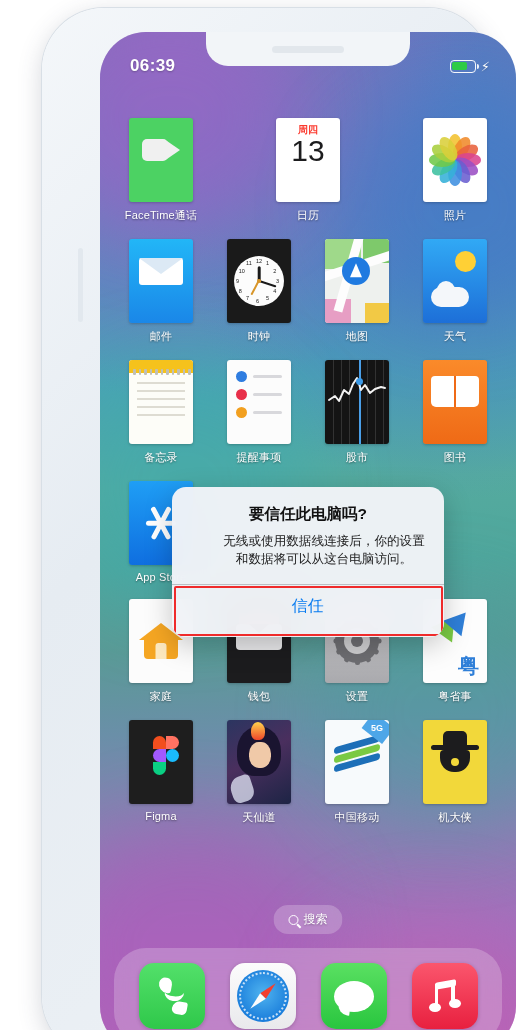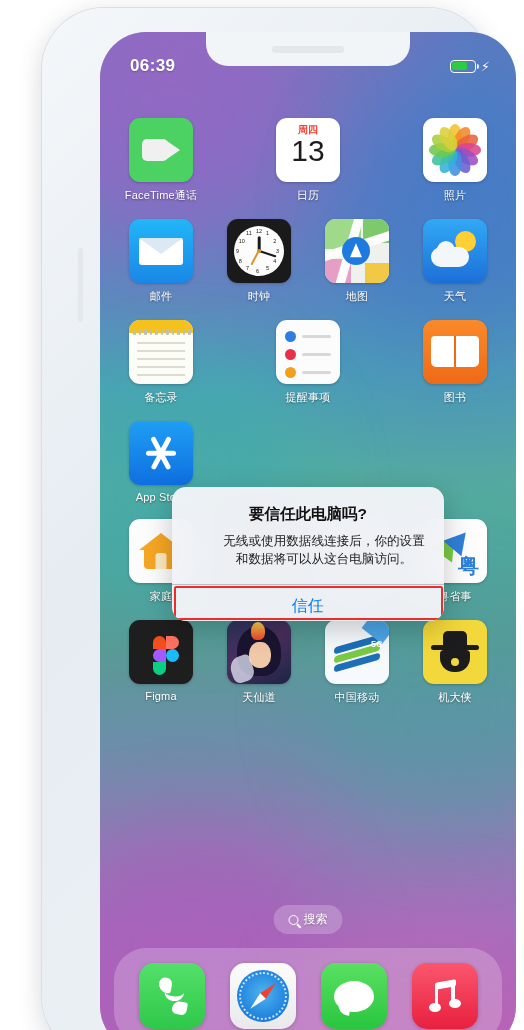--- a/index.html
+++ b/index.html
@@ -63,21 +63,21 @@
   #battery-fill{ height:100%; background:#2ecb46; border-radius:2px; }
   #battery-tip{ position:absolute; right:-4px; top:3.6px; width:2.2px; height:5px;
     background:rgba(255,255,255,.9); border-radius:0 2px 2px 0; }
   #charging-bolt{ font-size:13px; color:#fff; line-height:1; margin-left:1px;
     text-shadow:0 1px 2px rgba(0,0,0,.2); }
 
   
   #app-grid{ position:absolute; top:86px; left:0; width:100%; padding:0 22px; z-index:10; }
   .app-row{ display:flex; justify-content:space-between; margin-bottom:16px; }
   .app{ width:78px; display:flex; flex-direction:column; align-items:center; }
-  .icon{ width:64px; height:64px; border-radius:11px; position:relative;
+  .icon{ width:64px; height:84px; border-radius:3px; position:relative;
     overflow:hidden; box-shadow:0 1px 3px rgba(0,0,0,.22); }
   .app-label{ margin-top:6px; font-size:11px; color:#fff; white-space:nowrap;
     text-shadow:0 1px 2px rgba(0,0,0,.45); letter-spacing:.2px; }
 
   
   .ic-facetime{ background:#4cd263; }
   .ft-cam{ position:absolute; left:13px; top:21px; width:26px; height:22px;
     background:#f0f0f0; border-radius:5px; }
   .ft-tri{ position:absolute; left:38px; top:23px; width:0; height:0;
     border-top:9px solid transparent; border-bottom:9px solid transparent;
@@ -225,21 +225,21 @@
   .fg-r2{ left:37px; top:16px; background:#ff7262; border-radius:0 7px 7px 0; }
   .fg-r3{ left:24px; top:29px; background:#a259ff; border-radius:7px 0 0 7px; }
   .fg-r4{ left:37px; top:29px; background:#1abcfe; border-radius:50%; }
   .fg-r5{ left:24px; top:42px; background:#0acf83; border-radius:0 0 7px 7px; }
 
   .ic-cmcc{ background:#f7fafc; }
   .cm-band{ position:absolute; left:9px; width:46px; height:7px; border-radius:4px;
     transform:skewY(-16deg); }
   .cm-flag{ position:absolute; right:-2px; top:-2px; width:26px; height:20px;
     background:#4da6e8; transform:rotate(38deg); }
-  .cm-5g{ position:absolute; right:6px; top:19px; font-size:9px; color:#fff; font-weight:bold;
+  .cm-5g{ position:absolute; right:6px; top:3px; font-size:9px; color:#fff; font-weight:bold;
     transform:rotate(0deg); z-index:3; }
 
   .ic-jdx{ background:#f2d83a; }
   .jd-brim{ position:absolute; left:8px; top:25px; width:48px; height:5px;
     background:#1c1c1e; border-radius:3px; }
   .jd-crown{ position:absolute; left:20px; top:11px; width:24px; height:16px;
     background:#1c1c1e; border-radius:5px 5px 0 0; }
   .jd-body{ position:absolute; left:17px; top:30px; width:30px; height:22px;
     background:#1c1c1e; border-radius:4px 4px 14px 14px; }
   .jd-dot{ position:absolute; left:50%; top:38px; transform:translateX(-50%);
@@ -249,21 +249,21 @@
   #trust-dialog{
     position:absolute; left:72px; top:455px; width:272px; z-index:60;
     background:rgba(243,244,248,.96); border-radius:14px; overflow:hidden;
     box-shadow:0 8px 28px rgba(0,0,0,.22);
     backdrop-filter:blur(18px);
   }
   #dialog-body{ padding:17px 18px 15px; text-align:center; }
   #dialog-title{ font-size:15.5px; font-weight:bold; color:#111; margin-bottom:7px; }
   #dialog-message{ font-size:12.6px; color:#1b1b1b; line-height:1.45;margin-left:32px; }
   #dialog-buttons{ display:flex; border-top:.5px solid rgba(60,60,67,.28); }
-  .dialog-btn{ flex:1; text-align:center; padding:11px 0 4px; font-size:16px;
+  .dialog-btn{ flex:1; text-align:center; padding:11px 0 20px; font-size:16px;
     color:#0a7cf0; cursor:pointer; }
   #trust-button{ position:relative; }
   #trust-highlight{
     position:absolute; left:2px; top:1px; right:1px; bottom:1px;
     border:2.5px solid #ef2b2b; border-radius:2px; pointer-events:none;
   }
   #dialog-divider{ width:.5px; background:rgba(60,60,67,.28); }
 
   
   #search-pill{
@@ -485,20 +485,36 @@
                 <div class="rm-line"></div>
               </div>
             <div class="rm-row">
                 <div class="rm-dot" style="background:#f2a020;border:2.5px solid #f2a020"></div>
                 <div class="rm-line"></div>
               </div>
           </div>
           <div class="app-label">提醒事项</div>
         </div>
         <div class="app">
+          <div class="icon ic-stocks" id="stocks-icon">
+            <svg width="64" height="64" viewBox="0 0 64 64" style="position:absolute;left:0;top:0;z-index:2">
+              <polyline points="4,40 10,36 14,41 19,30 24,34 28,24 32,18 36,30 40,25 45,33 50,29 56,27 60,28" fill="none" stroke="#f2f2f2" stroke-width="2" stroke-linejoin="round" stroke-linecap="round"></polyline>
+            </svg>
+            <div class="st-vline" style="left:8px"></div>
+              <div class="st-vline" style="left:16px"></div>
+            <div class="st-vline" style="left:24px"></div>
+              <div class="st-vline" style="left:42px"></div>
+            <div class="st-vline" style="left:50px"></div>
+              <div class="st-vline" style="left:58px"></div>
+            <div class="st-cursor"></div>
+              <div class="st-dot"></div>
+          </div>
+          <div class="app-label">股市</div>
+        </div>
+        <div class="app">
           <div class="icon ic-books">
             <div class="bk-pg bk-l"></div>
               <div class="bk-pg bk-r"></div>
               <div class="bk-spine"></div>
           </div>
           <div class="app-label">图书</div>
         </div>
       </div>
 
       <div class="app-row">

